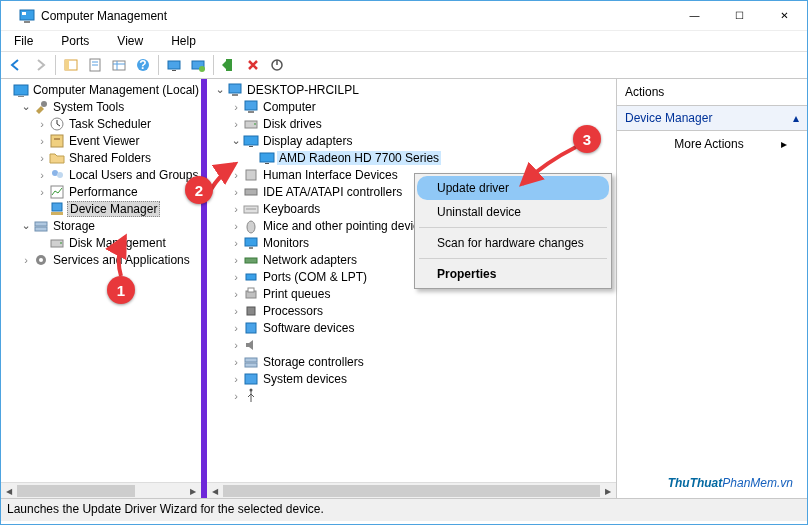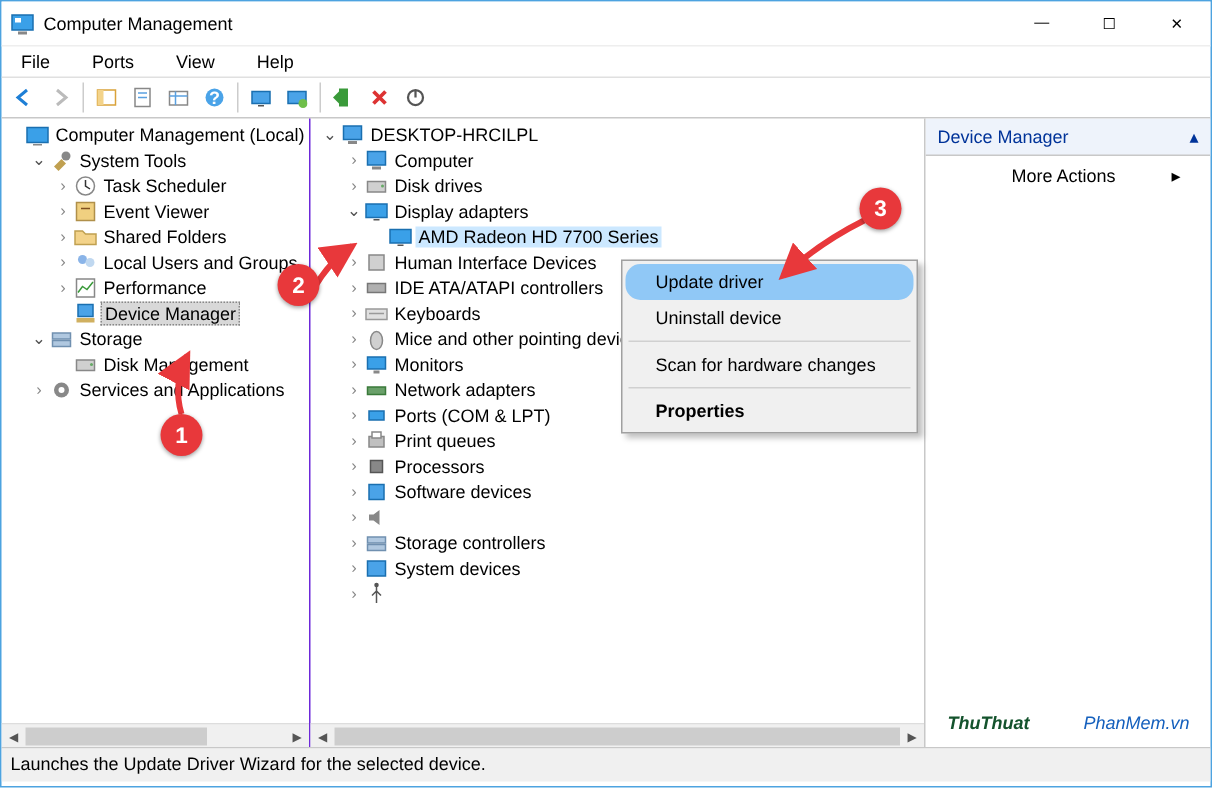--- a/index.html
+++ b/index.html
@@ -1,27 +1,27 @@
 <!DOCTYPE html>
 <html><head>
 <meta charset="utf-8">
 <style>
   * { margin: 0; padding: 0; box-sizing: border-box; font-family: "Segoe UI", Tahoma, sans-serif; font-size: 12px; }
   body { width: 808px; height: 525px; background: #fff; overflow: hidden; position: relative; border: 1px solid #4da3e0; }
-  .titlebar { height: 30px; background: #fff; display: flex; align-items: center; padding: 0 0 0 6px; border-bottom: 1px solid #eee; }
+  .titlebar { height: 30px; background: #fff; display: flex; align-items: center; padding: 0 0 0 18px; border-bottom: 1px solid #eee; }
   .titlebar .app-icon { width: 16px; height: 16px; margin-right: 6px; }
   .titlebar .title { flex: 1; font-size: 12px; color: #000; }
   .titlebar .win-btn { width: 45px; height: 29px; display: flex; align-items: center; justify-content: center; font-size: 10px; color: #000; }
   .menubar { height: 20px; padding: 0 6px; display: flex; align-items: center; gap: 14px; }
   .menubar span { padding: 2px 7px; font-size: 12px; }
   .toolbar { height: 28px; border-top: 1px solid #e0e0e0; border-bottom: 1px solid #c8c8c8; display: flex; align-items: center; padding: 0 4px; gap: 2px; }
   .toolbar .tb-btn { width: 22px; height: 22px; display: flex; align-items: center; justify-content: center; }
   .toolbar .sep { width: 1px; height: 20px; background: #ccc; margin: 0 2px; }
   .main { display: flex; height: 420px; border-bottom: 1px solid #c8c8c8; }
-  .left-pane { width: 206px; border-right: 1px solid #6d28d9; overflow: hidden; padding: 2px 0 0 2px; position: relative; }
+  .left-pane { width: 206px; border-right: 6px solid #6d28d9; overflow: hidden; padding: 2px 0 0 2px; position: relative; }
   .mid-pane { flex: 1; border-right: 1px solid #c8c8c8; overflow: hidden; padding: 2px 0 0 2px; position: relative; }
   .right-pane { width: 190px; overflow: hidden; }
   .tree { font-size: 12px; }
   .tree-row { display: flex; align-items: center; height: 17px; padding-left: 0; white-space: nowrap; }
   .tree-row .tw { width: 14px; text-align: center; color: #666; font-size: 9px; cursor: pointer; }
   .tree-row .ic { width: 16px; height: 16px; margin-right: 2px; display: inline-flex; align-items: center; justify-content: center; }
   .tree-row .lbl { padding: 0 2px; }
   .tree-row.selected .lbl { background: #d8d8d8; border: 1px dotted #888; }
   .tree-row.highlight .lbl { background: #cce8ff; }
   .indent { display: inline-block; }
@@ -30,22 +30,22 @@
   .actions-item { padding: 6px 20px; font-size: 12px; text-align: center; }
   .status { height: 22px; padding: 3px 6px; font-size: 12px; color: #000; background: #f0f0f0; }
   .ctx-menu { position: absolute; left: 413px; top: 172px; width: 198px; background: #f0f0f0; border: 1px solid #a0a0a0; box-shadow: 3px 3px 4px rgba(0,0,0,0.25); padding: 2px; z-index: 50; }
   .ctx-item { padding: 5px 20px; font-size: 12px; border-radius: 10px; }
   .ctx-item.hover { background: #90c8f6; }
   .ctx-item.bold { font-weight: 700; }
   .ctx-sep { height: 1px; background: #d0d0d0; margin: 3px 2px; }
   .callout { position: absolute; width: 28px; height: 28px; border-radius: 50%; background: #e8383b; color: #fff; font-weight: 700; font-size: 15px; display: flex; align-items: center; justify-content: center; box-shadow: 0 1px 3px rgba(0,0,0,0.4); z-index: 60; }
   .arrow { position: absolute; z-index: 55; }
   .watermark { position: absolute; right: 14px; bottom: 32px; font-size: 20px; font-weight: 700; font-style: italic; z-index: 70; }
-  .watermark .r { color: #14532d; }
-  .watermark .b { color: #1560bd; font-weight: 400; padding-left: 36px; }
+  .watermark .r { color: #0369a1; }
+  .watermark .b { color: #1560bd; font-weight: 400; }
   .scrollbar-h { position:absolute; bottom:0; left:0; right:0; height:16px; background:#f0f0f0; border-top:1px solid #ddd; display:flex; }
   .scrollbar-h .sb-btn { width:16px; height:16px; display:flex; align-items:center; justify-content:center; background:#f0f0f0; font-size:8px; color:#555;}
   .scrollbar-h .sb-track { flex:1; background:#f0f0f0; position:relative;}
   .scrollbar-h .sb-thumb { position:absolute; left:0; top:2px; height:12px; background:#cdcdcd; }
 </style>
 </head>
 <body>
 
 <div class="titlebar">
   <span class="app-icon">
@@ -477,20 +477,21 @@
     <div class="scrollbar-h">
       <div class="sb-btn">◀</div>
       <div class="sb-track">
           <div class="sb-thumb" style="width:100%"></div>
         </div>
       <div class="sb-btn">▶</div>
     </div>
   </div>
 
   <div class="right-pane">
+    <div class="actions-head">Actions</div>
     <div class="actions-sub">
       <span>Device Manager</span>
       <span>▴</span>
     </div>
     <div class="actions-item">
       <span>More Actions</span>
       <span style="float:right">▸</span>
     </div>
   </div>
 </div>

